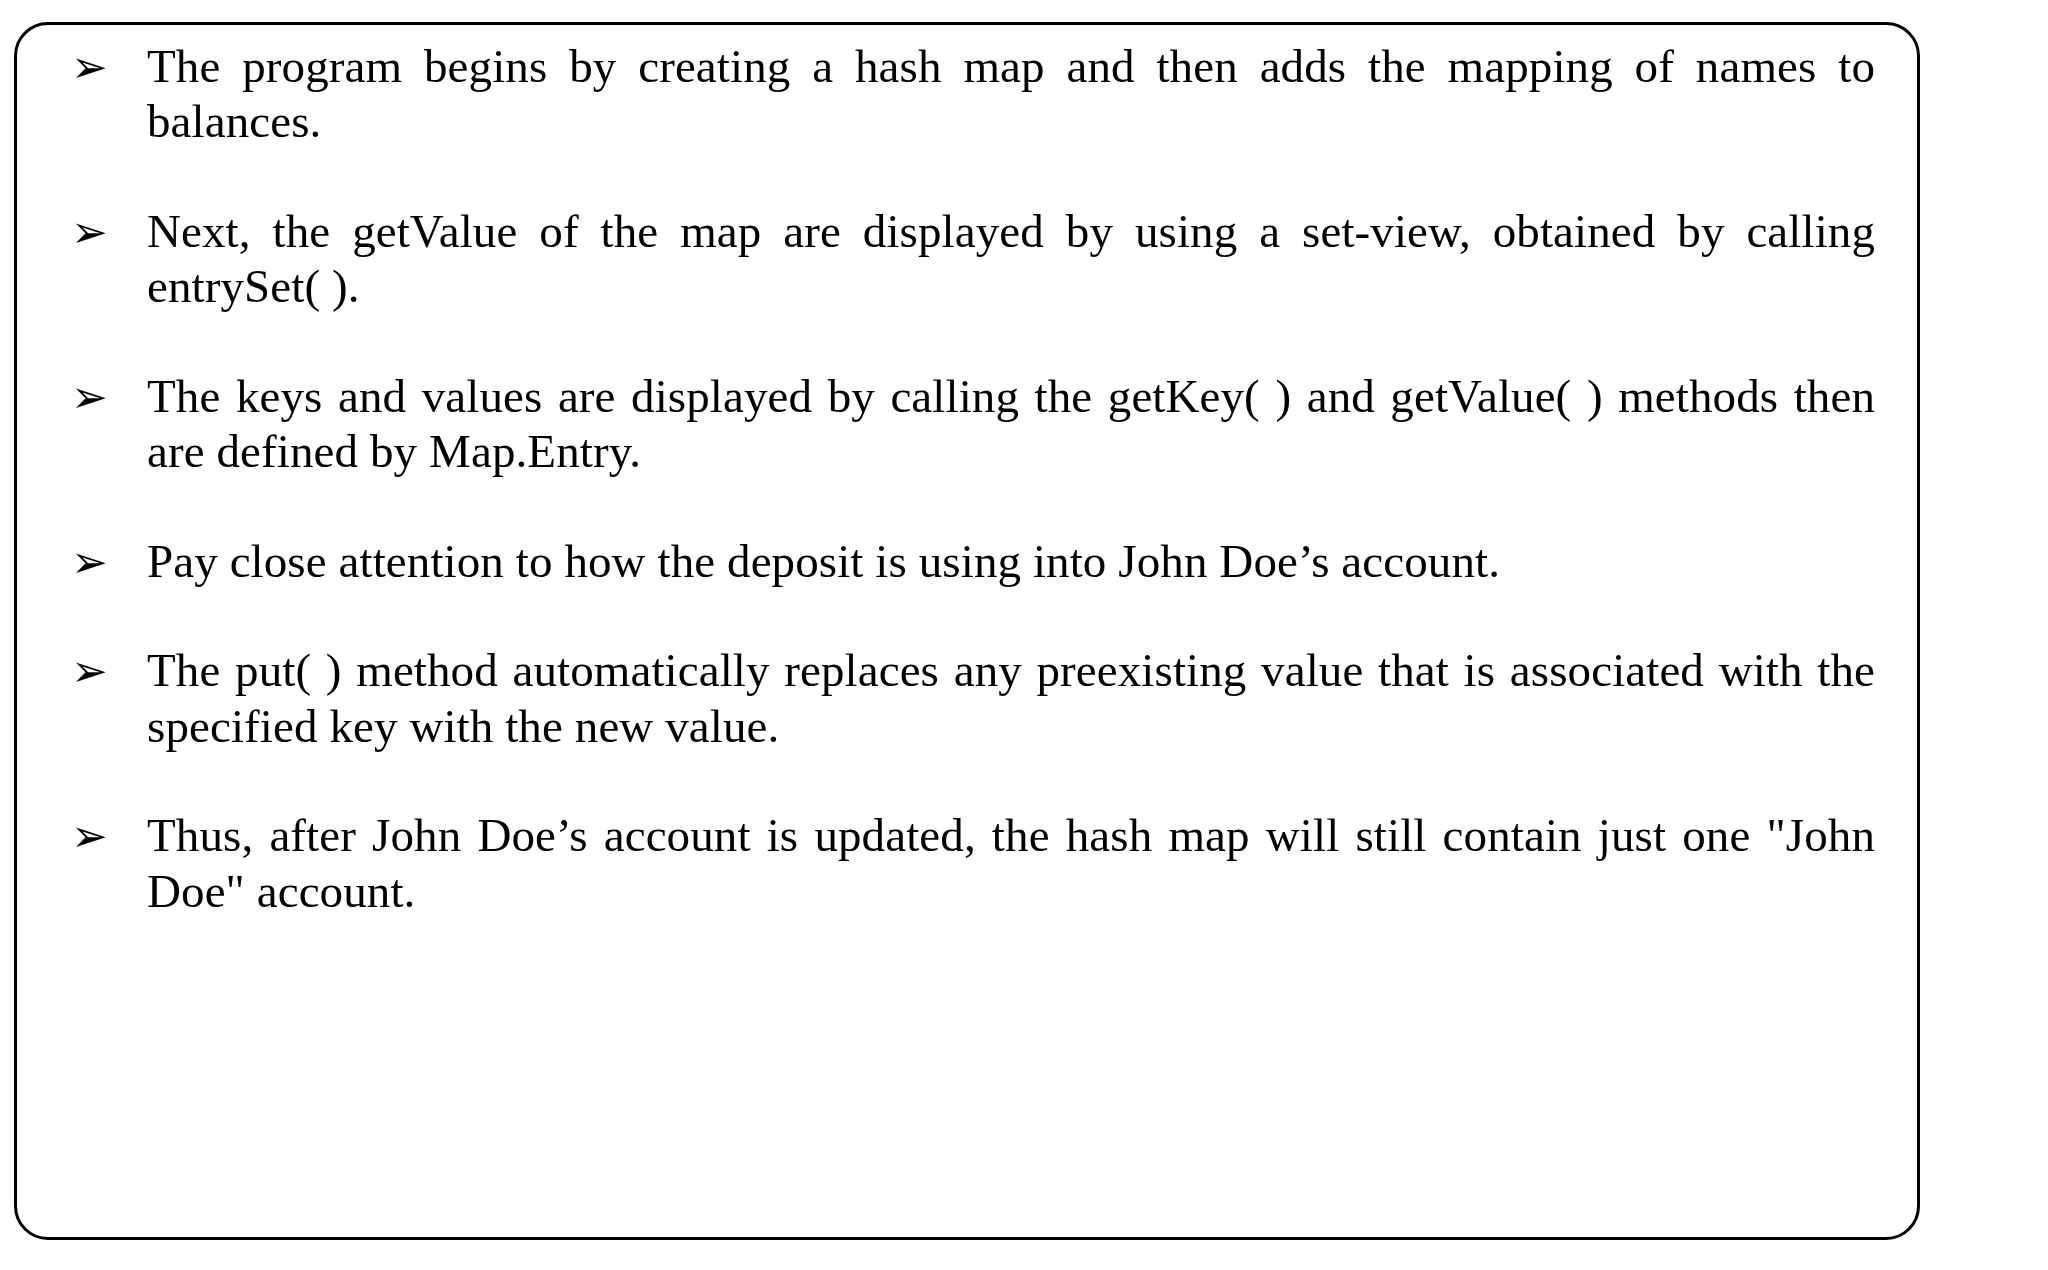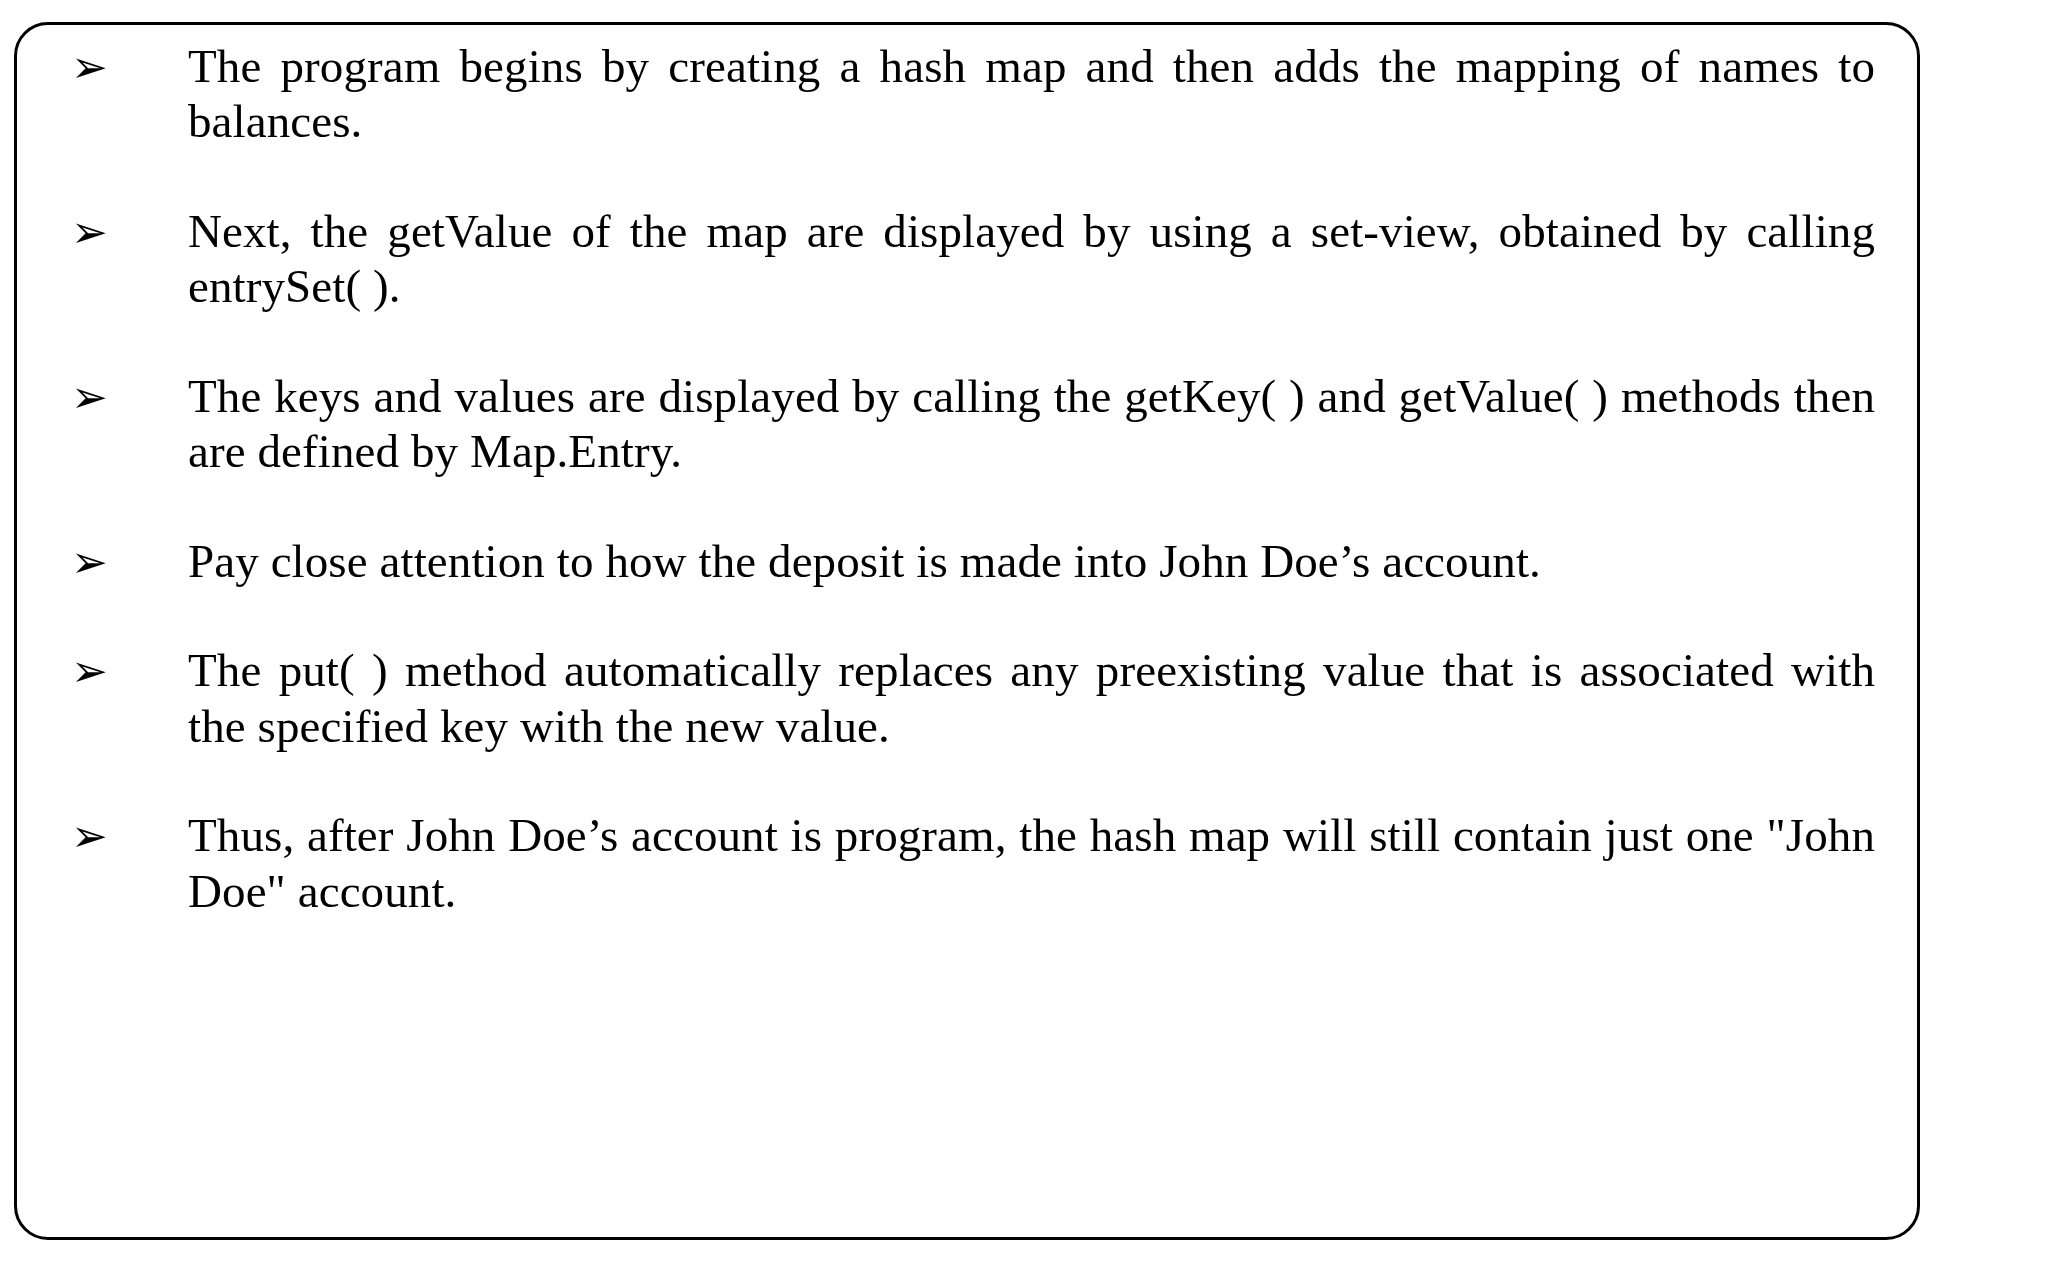--- a/index.html
+++ b/index.html
@@ -43,21 +43,21 @@
     margin: 0 0 56px 0;
     font-size: 47px;
     line-height: 1.18;
     text-align: justify;
     text-justify: inter-word;
     letter-spacing: 0.1px;
   }
   .bullet-item:last-child { margin-bottom: 0; }
 
   
-  .bullet-text { display: block; margin-left: 41px; }
+  .bullet-text { display: block; }
 
   .bullet-marker {
     position: absolute;
     left: 6px;
     top: 2px;
     width: 62px;
     font-size: 44px;
     line-height: 1.18;
     font-family: "DejaVu Sans", "Liberation Sans", sans-serif;
     text-align: left;
@@ -83,27 +83,27 @@
       <span class="bullet-text">Next, the getValue of the map are displayed by using a set-view, obtained by calling entrySet( ).</span>
     </div>
 
     <div class="bullet-item" style="margin-bottom:54px;">
       <span class="bullet-marker">➢</span>
       <span class="bullet-text">The keys and values are displayed by calling the getKey( ) and getValue( ) methods then are defined by Map.Entry.</span>
     </div>
 
     <div class="bullet-item no-stretch" style="margin-bottom:54px;">
       <span class="bullet-marker">➢</span>
-      <span class="bullet-text">Pay close attention to how the deposit is made into John Doe’s account.</span>
+      <span class="bullet-text">Pay close attention to how the deposit is using into John Doe’s account.</span>
     </div>
 
     <div class="bullet-item" style="margin-bottom:54px;">
       <span class="bullet-marker">➢</span>
       <span class="bullet-text">The put( ) method automatically replaces any preexisting value that is associated with the specified key with the new value.</span>
     </div>
 
     <div class="bullet-item">
       <span class="bullet-marker">➢</span>
-      <span class="bullet-text">Thus, after John Doe’s account is program, the hash map will still contain just one "John Doe" account.</span>
+      <span class="bullet-text">Thus, after John Doe’s account is updated, the hash map will still contain just one "John Doe" account.</span>
     </div>
 
   </div>
 </div>
 
 </body></html>

